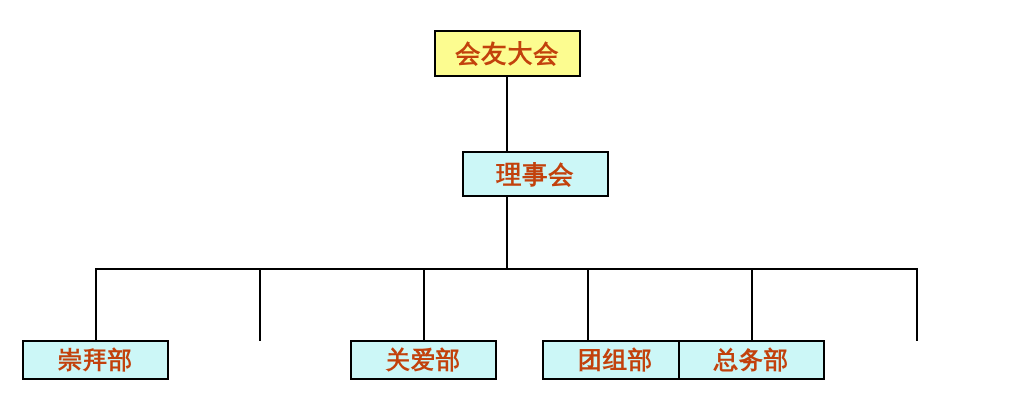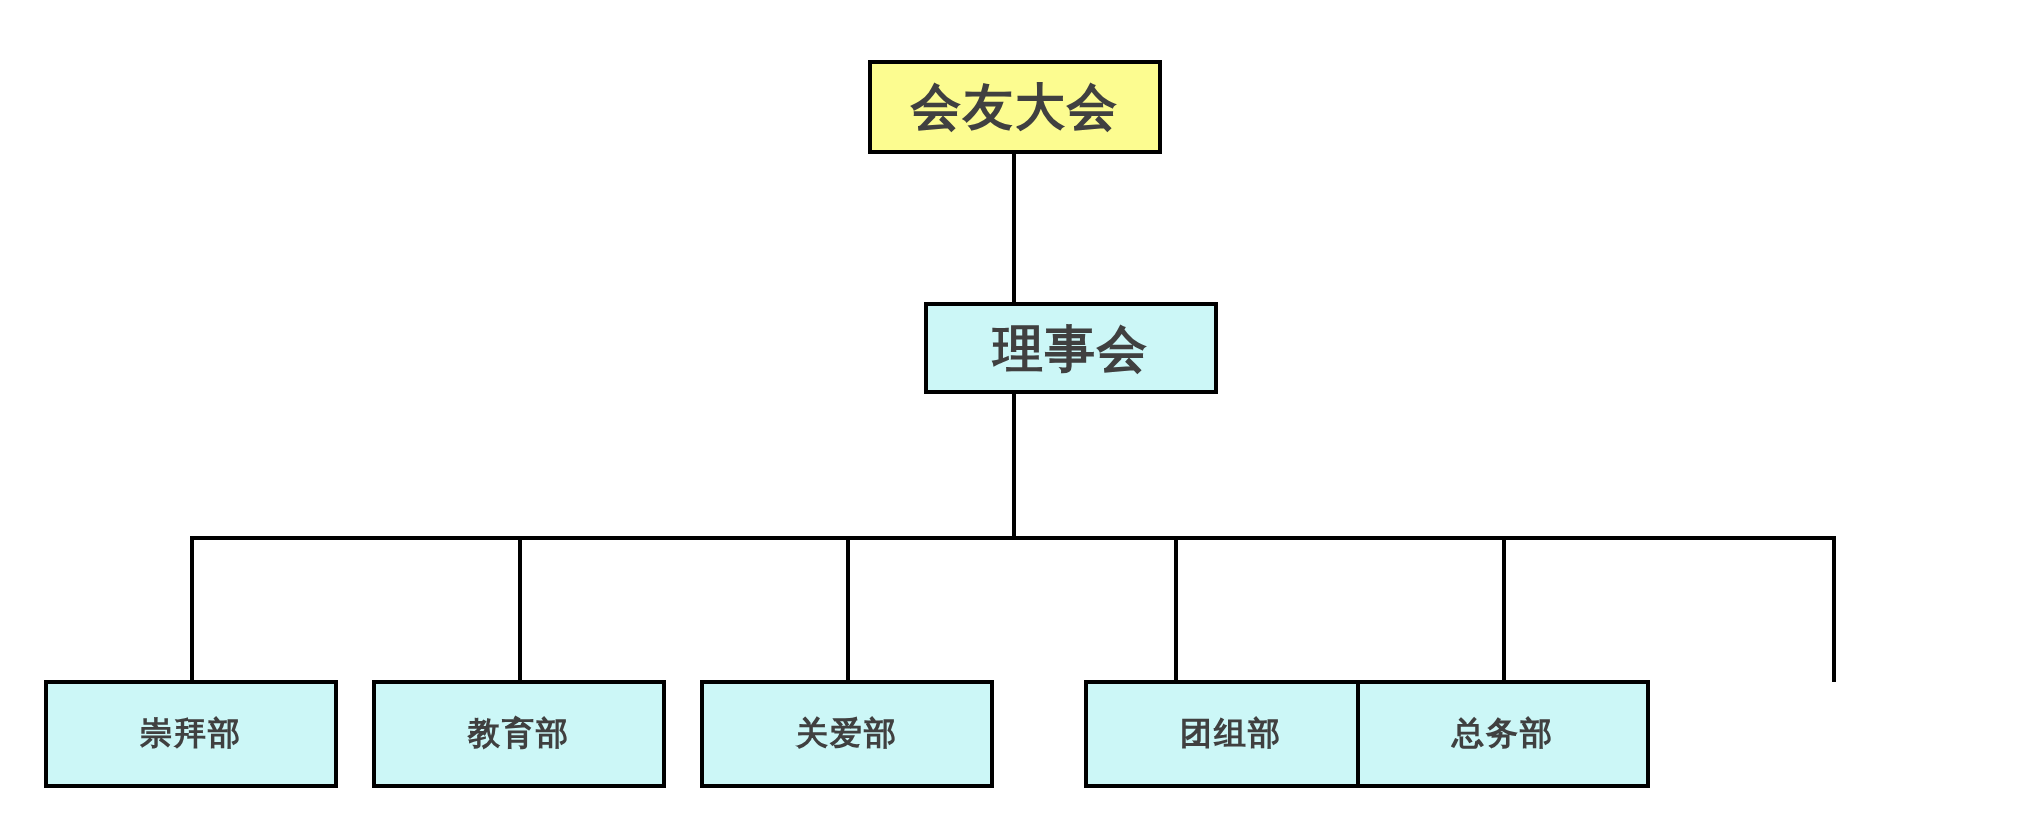--- a/index.html
+++ b/index.html
@@ -15,21 +15,21 @@
     overflow: hidden;
     font-family: "DejaVu Sans", "Liberation Sans", sans-serif;
   }
   .node {
     position: absolute;
     box-sizing: border-box;
     border: 2px solid #000000;
     display: flex;
     align-items: center;
     justify-content: center;
-    color: #404040;
+    color: #c2410c;
     font-weight: bold;
     letter-spacing: 1px;
     white-space: nowrap;
     z-index: 3;
   }
   .node-root {
     left: 434px;
     top: 30px;
     width: 147px;
     height: 47px;
@@ -41,23 +41,23 @@
     top: 151px;
     width: 147px;
     height: 46px;
     background: #CCF7F7;
     font-size: 25px;
     margin-left: 28px;
   }
   .node-dept {
     top: 340px;
     width: 147px;
-    height: 54px;
+    height: 40px;
     background: #CCF7F7;
-    font-size: 16px;
+    font-size: 24px;
   }
   .connector {
     position: absolute;
     background: #000000;
     z-index: 1;
   }
   .v-line { width: 2px; }
   .h-line { height: 2px; }
   .trunk-top   { left: 506px; top: 76px;  height: 76px; }
   .trunk-mid   { left: 506px; top: 196px; height: 74px; }
@@ -80,18 +80,17 @@
   <div class="connector h-line bus"></div>
 
   <div class="connector v-line drop" style="left:95px;"></div>
   <div class="connector v-line drop" style="left:259px;"></div>
   <div class="connector v-line drop" style="left:423px;"></div>
   <div class="connector v-line drop" style="left:587px;"></div>
   <div class="connector v-line drop" style="left:751px;"></div>
   <div class="connector v-line drop" style="left:916px;"></div>
 
   <div class="node node-dept" style="left:22px;">崇拜部</div>
-  <div class="node node-dept" style="left:186px;">教育部</div>
   <div class="node node-dept" style="left:350px;">关爱部</div>
   <div class="node node-dept" style="left:542px;">团组部</div>
   <div class="node node-dept" style="left:678px;">总务部</div>
 
 </div>
 
 </body></html>

